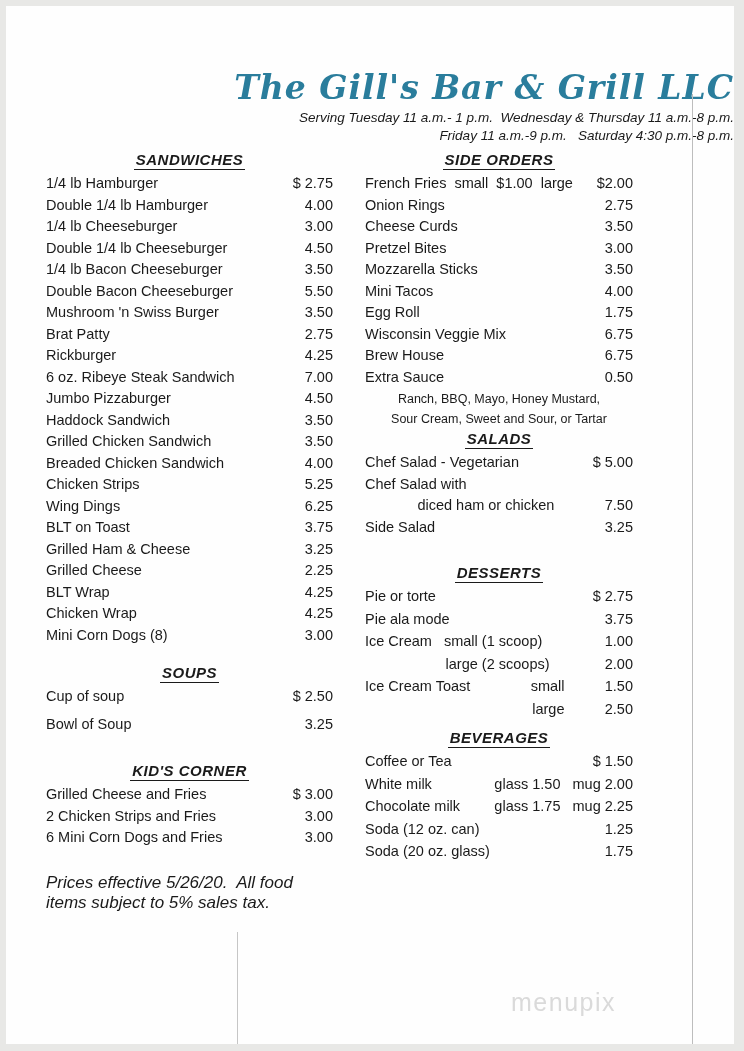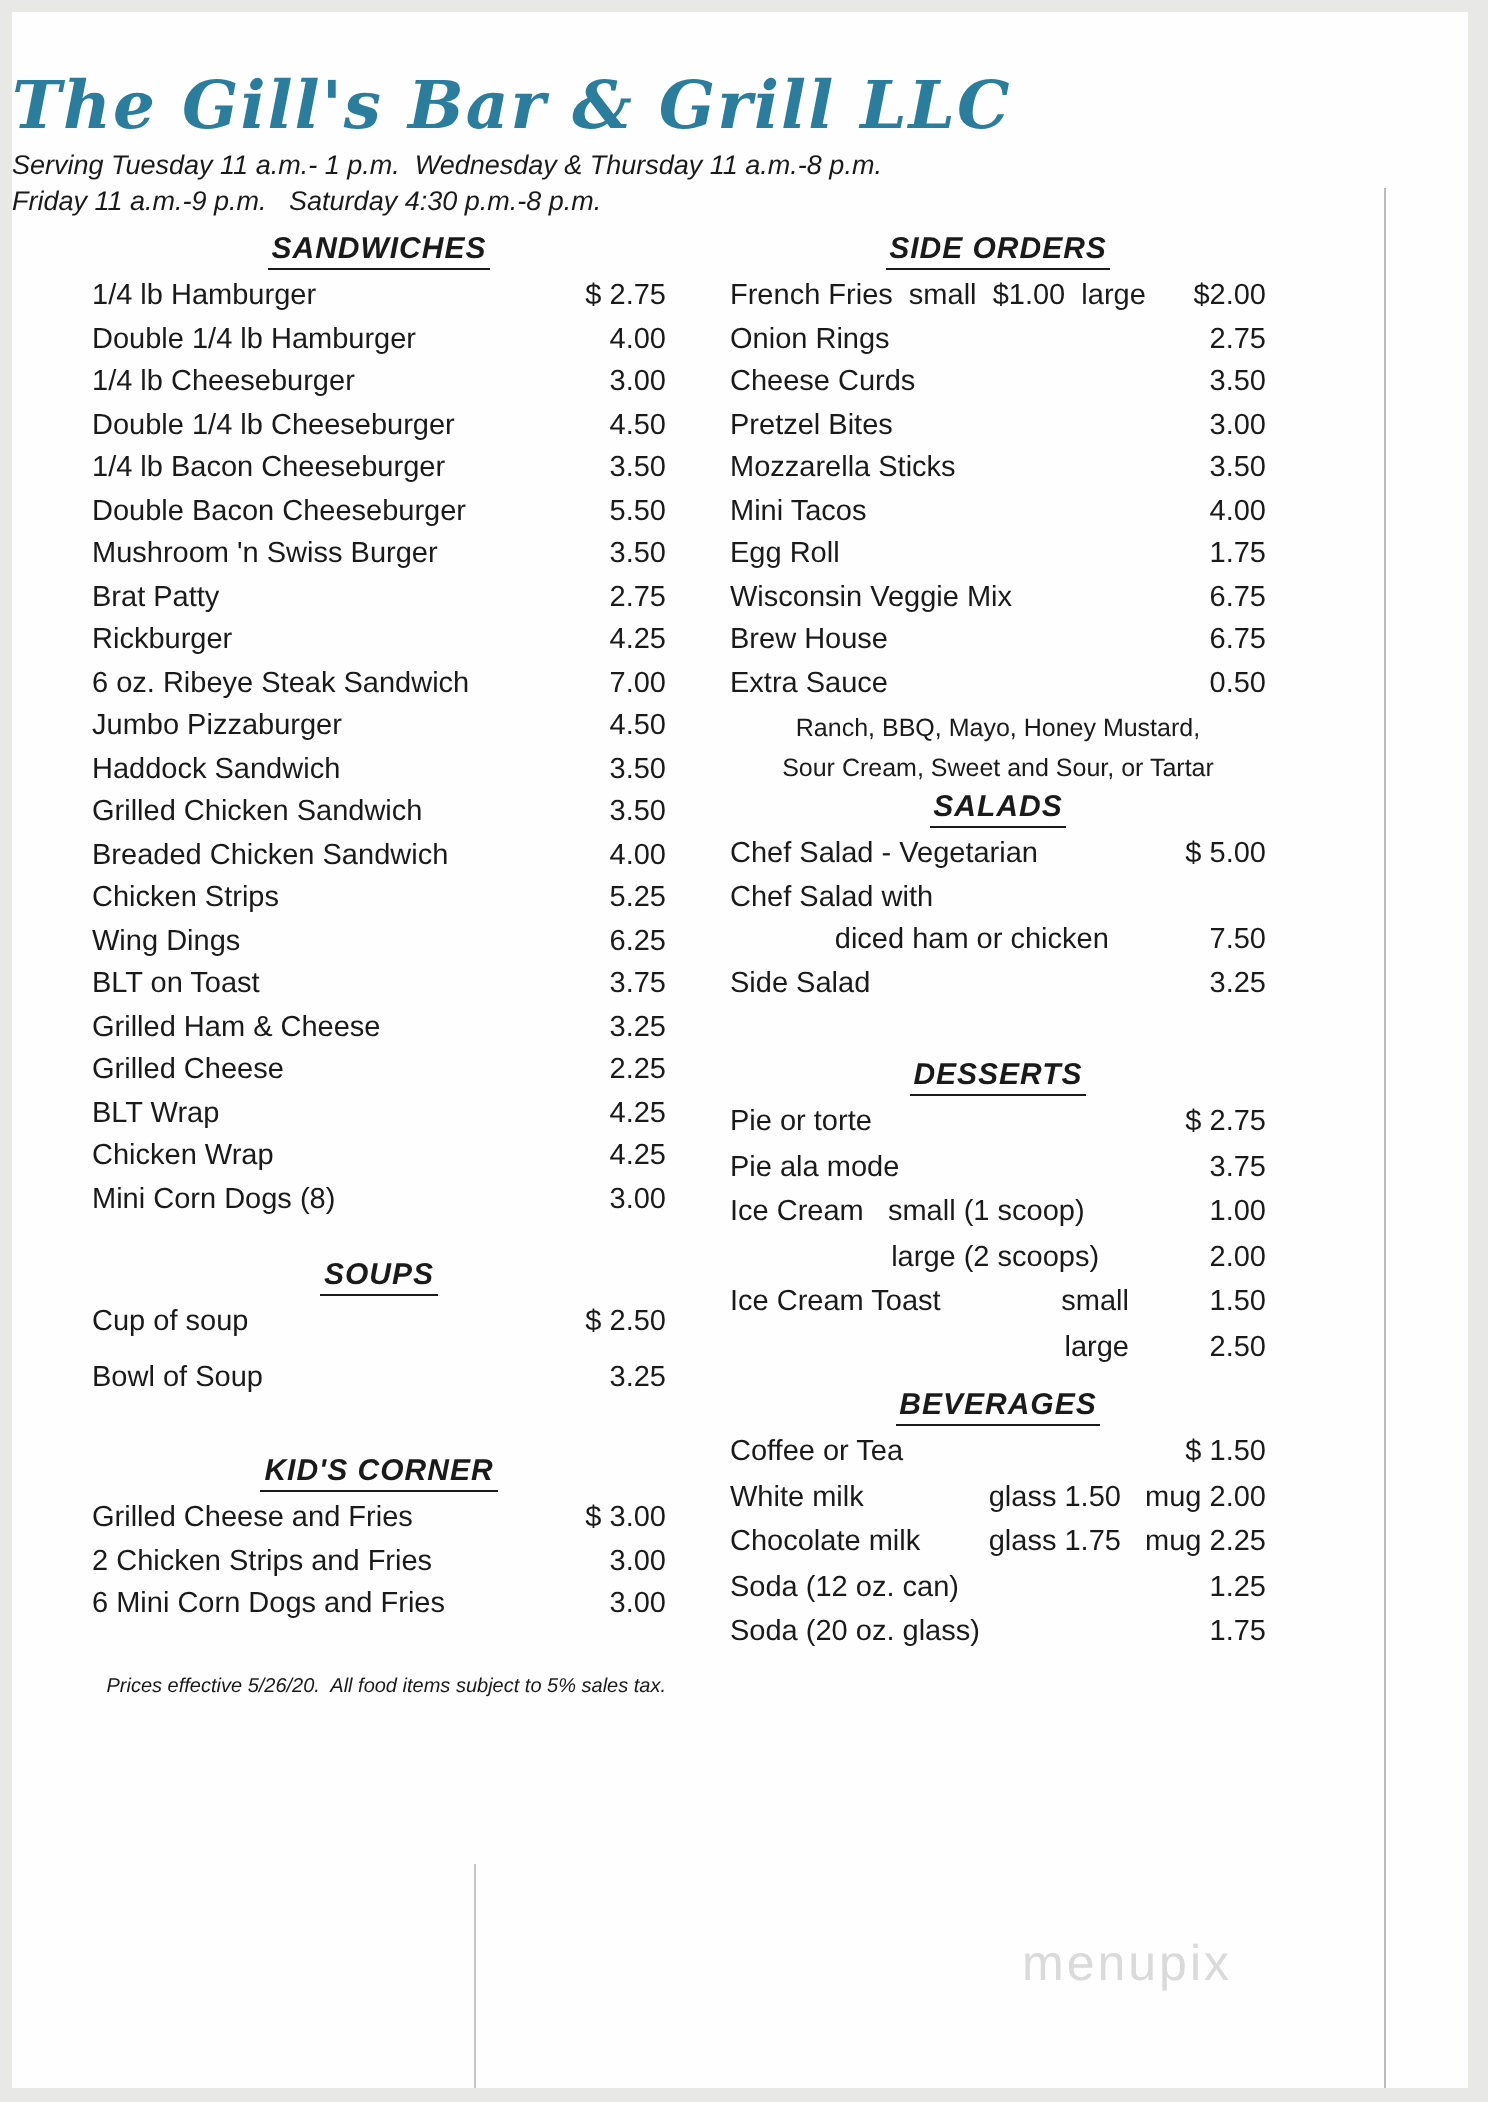--- a/index.html
+++ b/index.html
@@ -17,21 +17,21 @@
     background:#fefefe;
   }
   .scan-line-right {
     position:absolute; width:1px; background:#bdbdbd;
     left:686px; top:88px; bottom:0;
   }
   .scan-line-bottom {
     position:absolute; width:1px; background:#c6c6c6;
     left:231px; top:926px; bottom:0;
   }
-  .header { text-align:left; padding-top:27px; }
+  .header { text-align:right; padding-top:62px; }
   .title {
     font-family:"DejaVu Serif", serif;
     font-style:italic; font-weight:700;
     font-size:33px; color:#2a7d9c; letter-spacing:1px;
   }
   .address { margin-top:13px; font-size:14px; white-space:pre-wrap; }
   .hours { margin-top:3px; font-size:13.5px; font-style:italic; white-space:pre-wrap; }
   .columns { display:flex; padding-left:40px; margin-top:8px; }
   .col-left { width:287px; }
   .col-right { width:268px; margin-left:32px; }
@@ -49,26 +49,25 @@
   .roomy .mi-row { height:28px; }
   .sec-note { text-align:center; font-size:12.5px; height:20px; padding-top:2px; }
   .sec-soups { margin-top:16px; }
   .sec-kids { margin-top:18px; }
   .sec-salads { margin-top:0; }
   .sec-desserts { margin-top:24px; }
   .sec-desserts .mi-row { height:22.5px; }
   .sec-beverages { margin-top:6px; }
   .sec-beverages .mi-row { height:22.5px; }
   .footer-note {
-    margin-top:22px; font-size:10px; font-style:italic;
+    margin-top:22px; font-size:17px; font-style:italic;
     white-space:pre-wrap;
-    text-align:right;
   }
   .watermark {
-    position:absolute; left:505px; top:962px;
+    position:absolute; left:505px; top:982px;
     font-size:25px; letter-spacing:1.5px; color:#dadada;
   }
 </style>
 </head>
 <body>
 
 <div class="page">
 
   <div class="header">
     <div class="title">The Gill's Bar &amp; Grill LLC</div>

